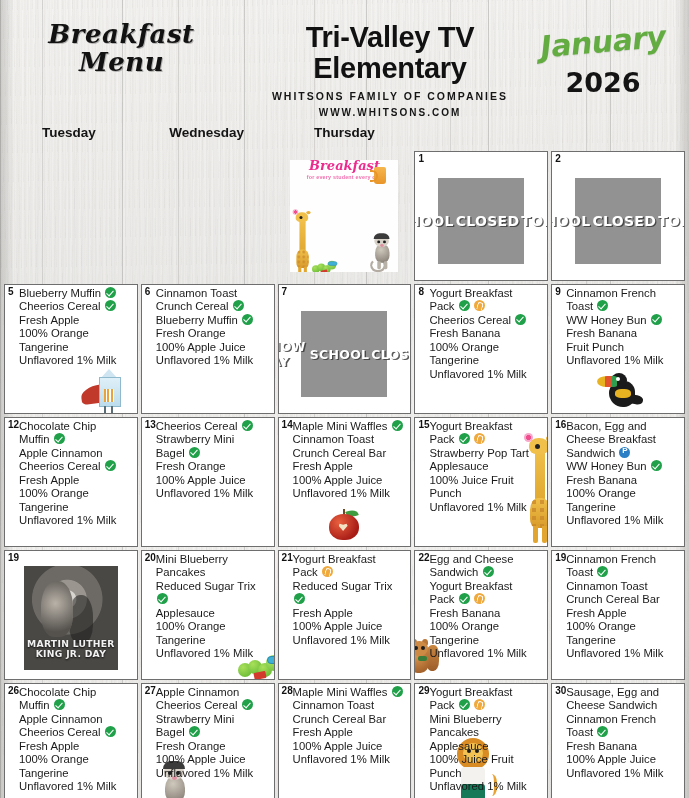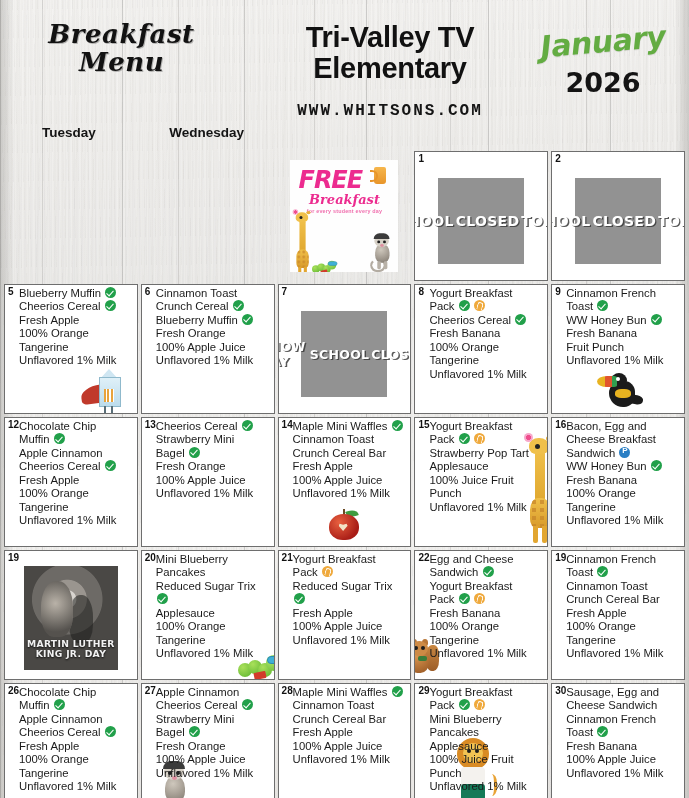--- a/index.html
+++ b/index.html
@@ -82,26 +82,25 @@
     letter-spacing: -0.3px;
   }
   .company {
     margin-top: 7px;
     font-size: 10.5px;
     font-weight: bold;
     letter-spacing: 2.0px;
     color: #151515;
   }
   .website {
-    margin-top: 19px;
-    font-size: 16px;
+    margin-top: 5px;
+    font-size: 10px;
     font-weight: bold;
     letter-spacing: 2.0px;
     color: #151515;
-    font-family: Liberation Mono, monospace;
   }
   .hdr-right {
     position: absolute;
     right: 16px; top: 24px;
     width: 140px;
     text-align: center;
   }
   .month {
     font-size: 30px;
     font-weight: bold;
@@ -552,40 +551,41 @@
   <div id="edgeR"></div>
 
   <div class="header">
     <div class="hdr-left">
       <div>Breakfast</div>
       <div>Menu</div>
     </div>
     <div class="hdr-center">
       <div class="school-name">Tri-Valley TV</div>
       <div class="school-name">Elementary</div>
+      <div class="company">WHITSONS FAMILY OF COMPANIES</div>
       <div class="website">WWW.WHITSONS.COM</div>
     </div>
     <div class="hdr-right">
       <div class="month">January</div>
       <div class="year">2026</div>
     </div>
   </div>
 
   <div class="daynames" id="daynames">
       <div class="dayname">Tuesday</div>
       <div class="dayname">Wednesday</div>
+      <div class="dayname">Thursday</div>
     </div>
 
   <div class="calendar" id="calendar">
       <div class="cell empty"></div>
       <div class="cell empty"></div>
       <div class="cell empty">
         <div class="promo">
           <div class="promo-juice"></div>
-          <div class="promo-free">FREE</div>
           <div class="promo-sub">Breakfast</div>
           <div class="promo-note">for every student every day</div>
           <div class="art giraffe" style="left:2px;bottom:-6px;transform:scale(.62);transform-origin:bottom left;">
             <div class="neck"></div>
             <div class="bodyg"></div>
             <div class="spots"></div>
             <div class="legg1"></div>
             <div class="legg2"></div>
             <div class="earL"></div>
             <div class="earR"></div>

